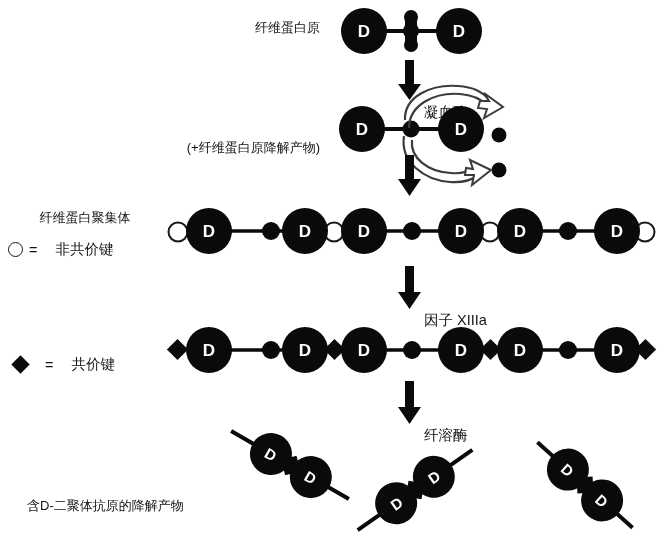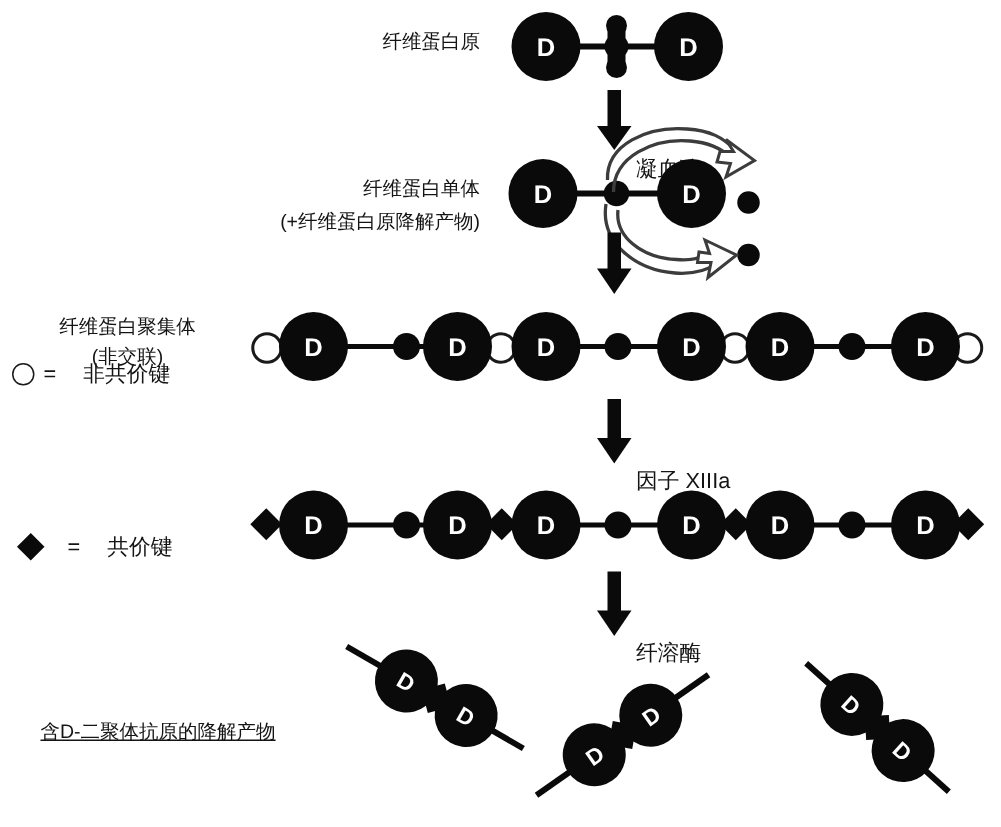--- a/index.html
+++ b/index.html
@@ -56,41 +56,39 @@
     fill:#ffffff;
   }
 </style>
 </head>
 <body>
 
 <div id="diagram">
 
   <div class="lbl r" style="left:160px;top:18px;width:160px;">纤维蛋白原</div>
 
-  <div class="lbl r" style="left:120px;top:116px;width:200px;">纤维蛋白单体</div>
   <div class="lbl c" style="left:10px;top:208px;width:150px;">纤维蛋白聚集体</div>
 
   <div class="lbl r" style="left:100px;top:138px;width:220px;">(+纤维蛋白原降解产物)</div>
-  <div class="lbl c" style="left:10px;top:228px;width:150px;">(非交联)</div>
   <div class="legend" style="left:8px;top:240px;">
     <span class="glyph-circle"></span>
     <span class="eq">=</span>
     <span class="gap"></span>
     <span>非共价键</span>
   </div>
 
   <div class="legend" style="left:14px;top:355px;">
     <span class="glyph-diamond"></span>
     <span class="gap"></span>
     <span class="eq">=</span>
     <span class="gap"></span>
     <span>共价键</span>
   </div>
 
-  <div class="lbl" style="left:27px;top:478px;text-decoration:underline;">含D-二聚体抗原的降解产物</div>
+  <div class="lbl" style="left:27px;top:496px;">含D-二聚体抗原的降解产物</div>
 
   <div class="enz" style="left:424px;top:68px;">凝血酶</div>
   <div class="enz" style="left:424px;top:276px;">因子 XIIIa</div>
   <div class="enz" style="left:424px;top:391px;">纤溶酶</div>
 
   <svg width="667" height="551" viewBox="0 0 667 551" style="position:absolute;left:0;top:0;">
     <defs>
       <g id="dnode">
         <circle r="23" fill="#0a0a0a"></circle>
       </g>

